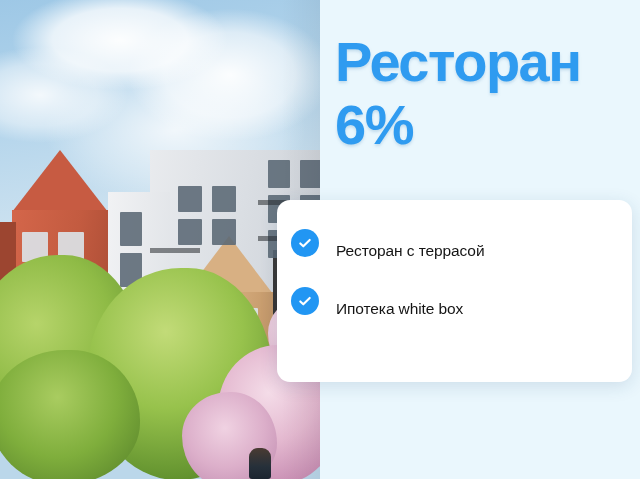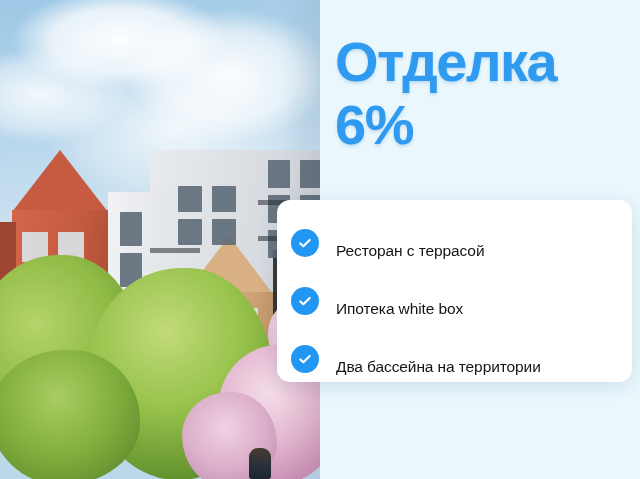--- a/index.html
+++ b/index.html
@@ -217,21 +217,21 @@
     <div class="figure"></div>
 
     <div class="photo-soft"></div>
   </div>
 
   <div id="panel">
     
   </div>
 
   <div id="headline">
-    <div class="hl-line">Отделка</div>
+    <div class="hl-line">Ресторан</div>
     <div class="hl-line second">6%</div>
   </div>
 
   <div id="feature-card">
 
     <div class="feature-row">
       <span class="check-icon">
         <svg width="16" height="16" viewBox="0 0 16 16" aria-hidden="true">
           <path d="M3.3 8.4 L6.3 11.3 L12.7 4.9" fill="none" stroke="#FFFFFF" stroke-width="2.1" stroke-linecap="round" stroke-linejoin="round"></path>
         </svg>
@@ -241,24 +241,16 @@
 
     <div class="feature-row">
       <span class="check-icon">
         <svg width="16" height="16" viewBox="0 0 16 16" aria-hidden="true">
           <path d="M3.3 8.4 L6.3 11.3 L12.7 4.9" fill="none" stroke="#FFFFFF" stroke-width="2.1" stroke-linecap="round" stroke-linejoin="round"></path>
         </svg>
       </span>
       <span class="feature-label">Ипотека white box</span>
     </div>
 
-    <div class="feature-row">
-      <span class="check-icon">
-        <svg width="16" height="16" viewBox="0 0 16 16" aria-hidden="true">
-          <path d="M3.3 8.4 L6.3 11.3 L12.7 4.9" fill="none" stroke="#FFFFFF" stroke-width="2.1" stroke-linecap="round" stroke-linejoin="round"></path>
-        </svg>
-      </span>
-      <span class="feature-label">Два бассейна на территории</span>
-    </div>
 
   </div>
 
 </div>
 
 </body></html>

